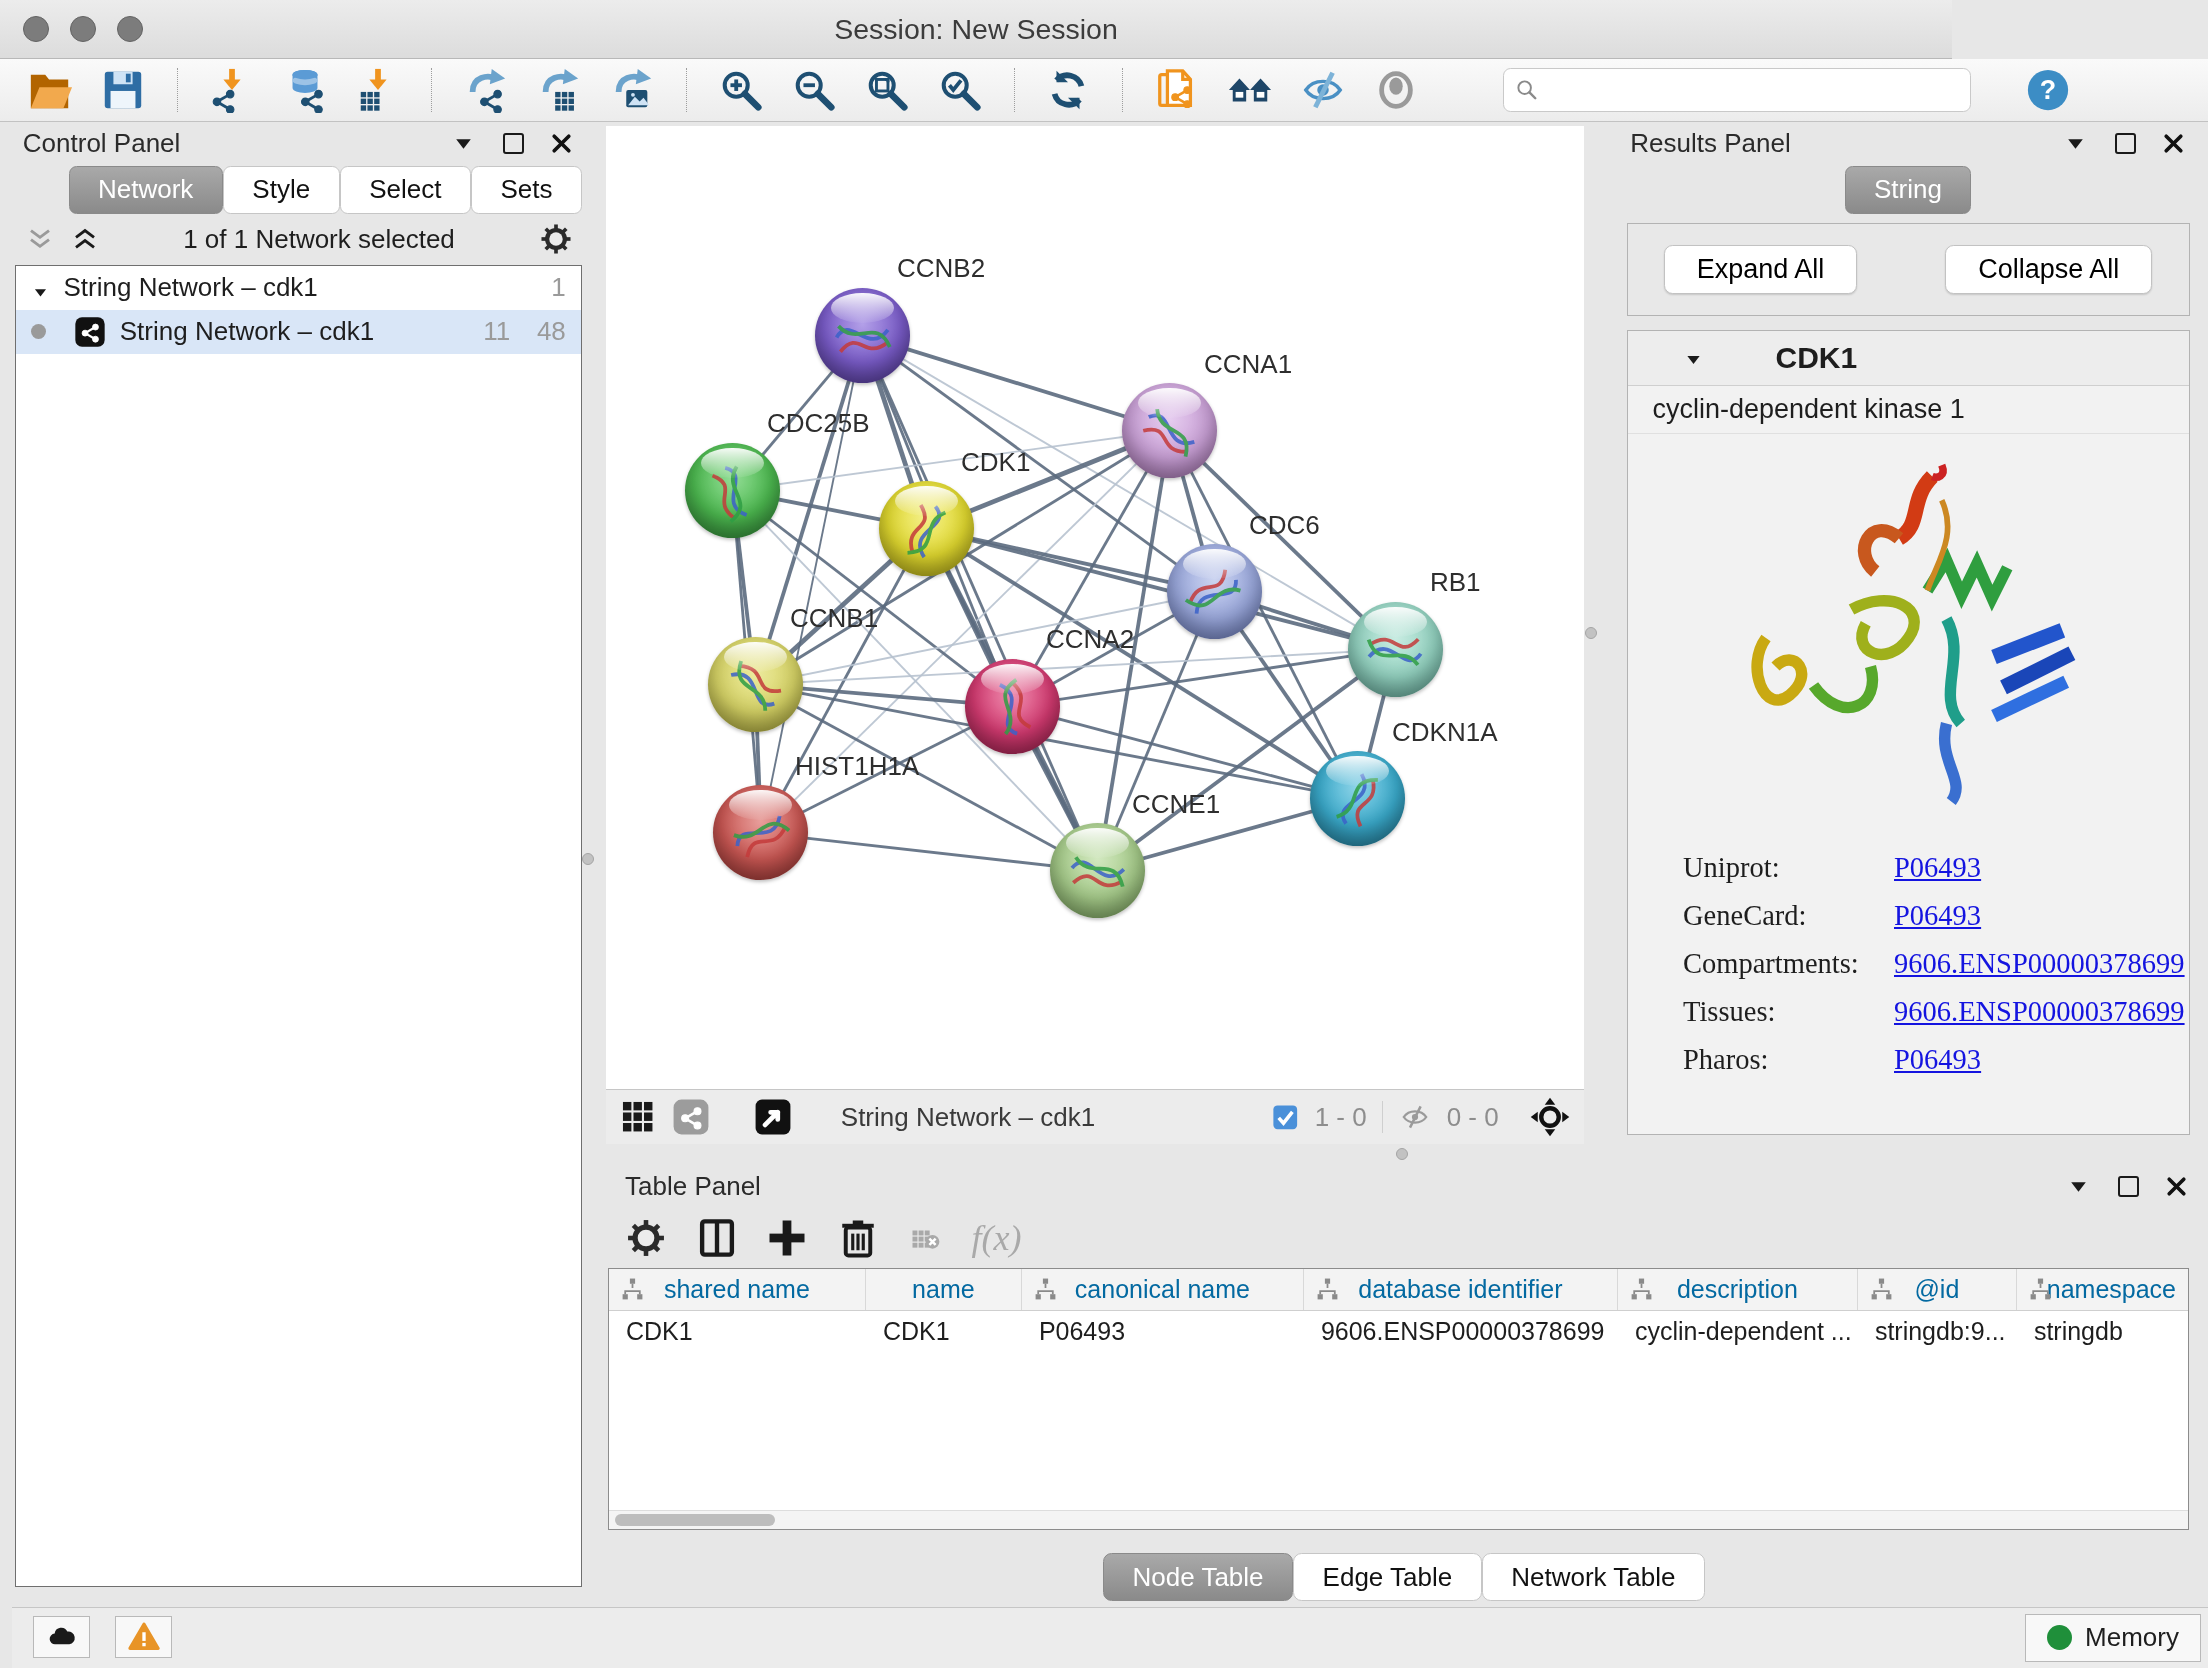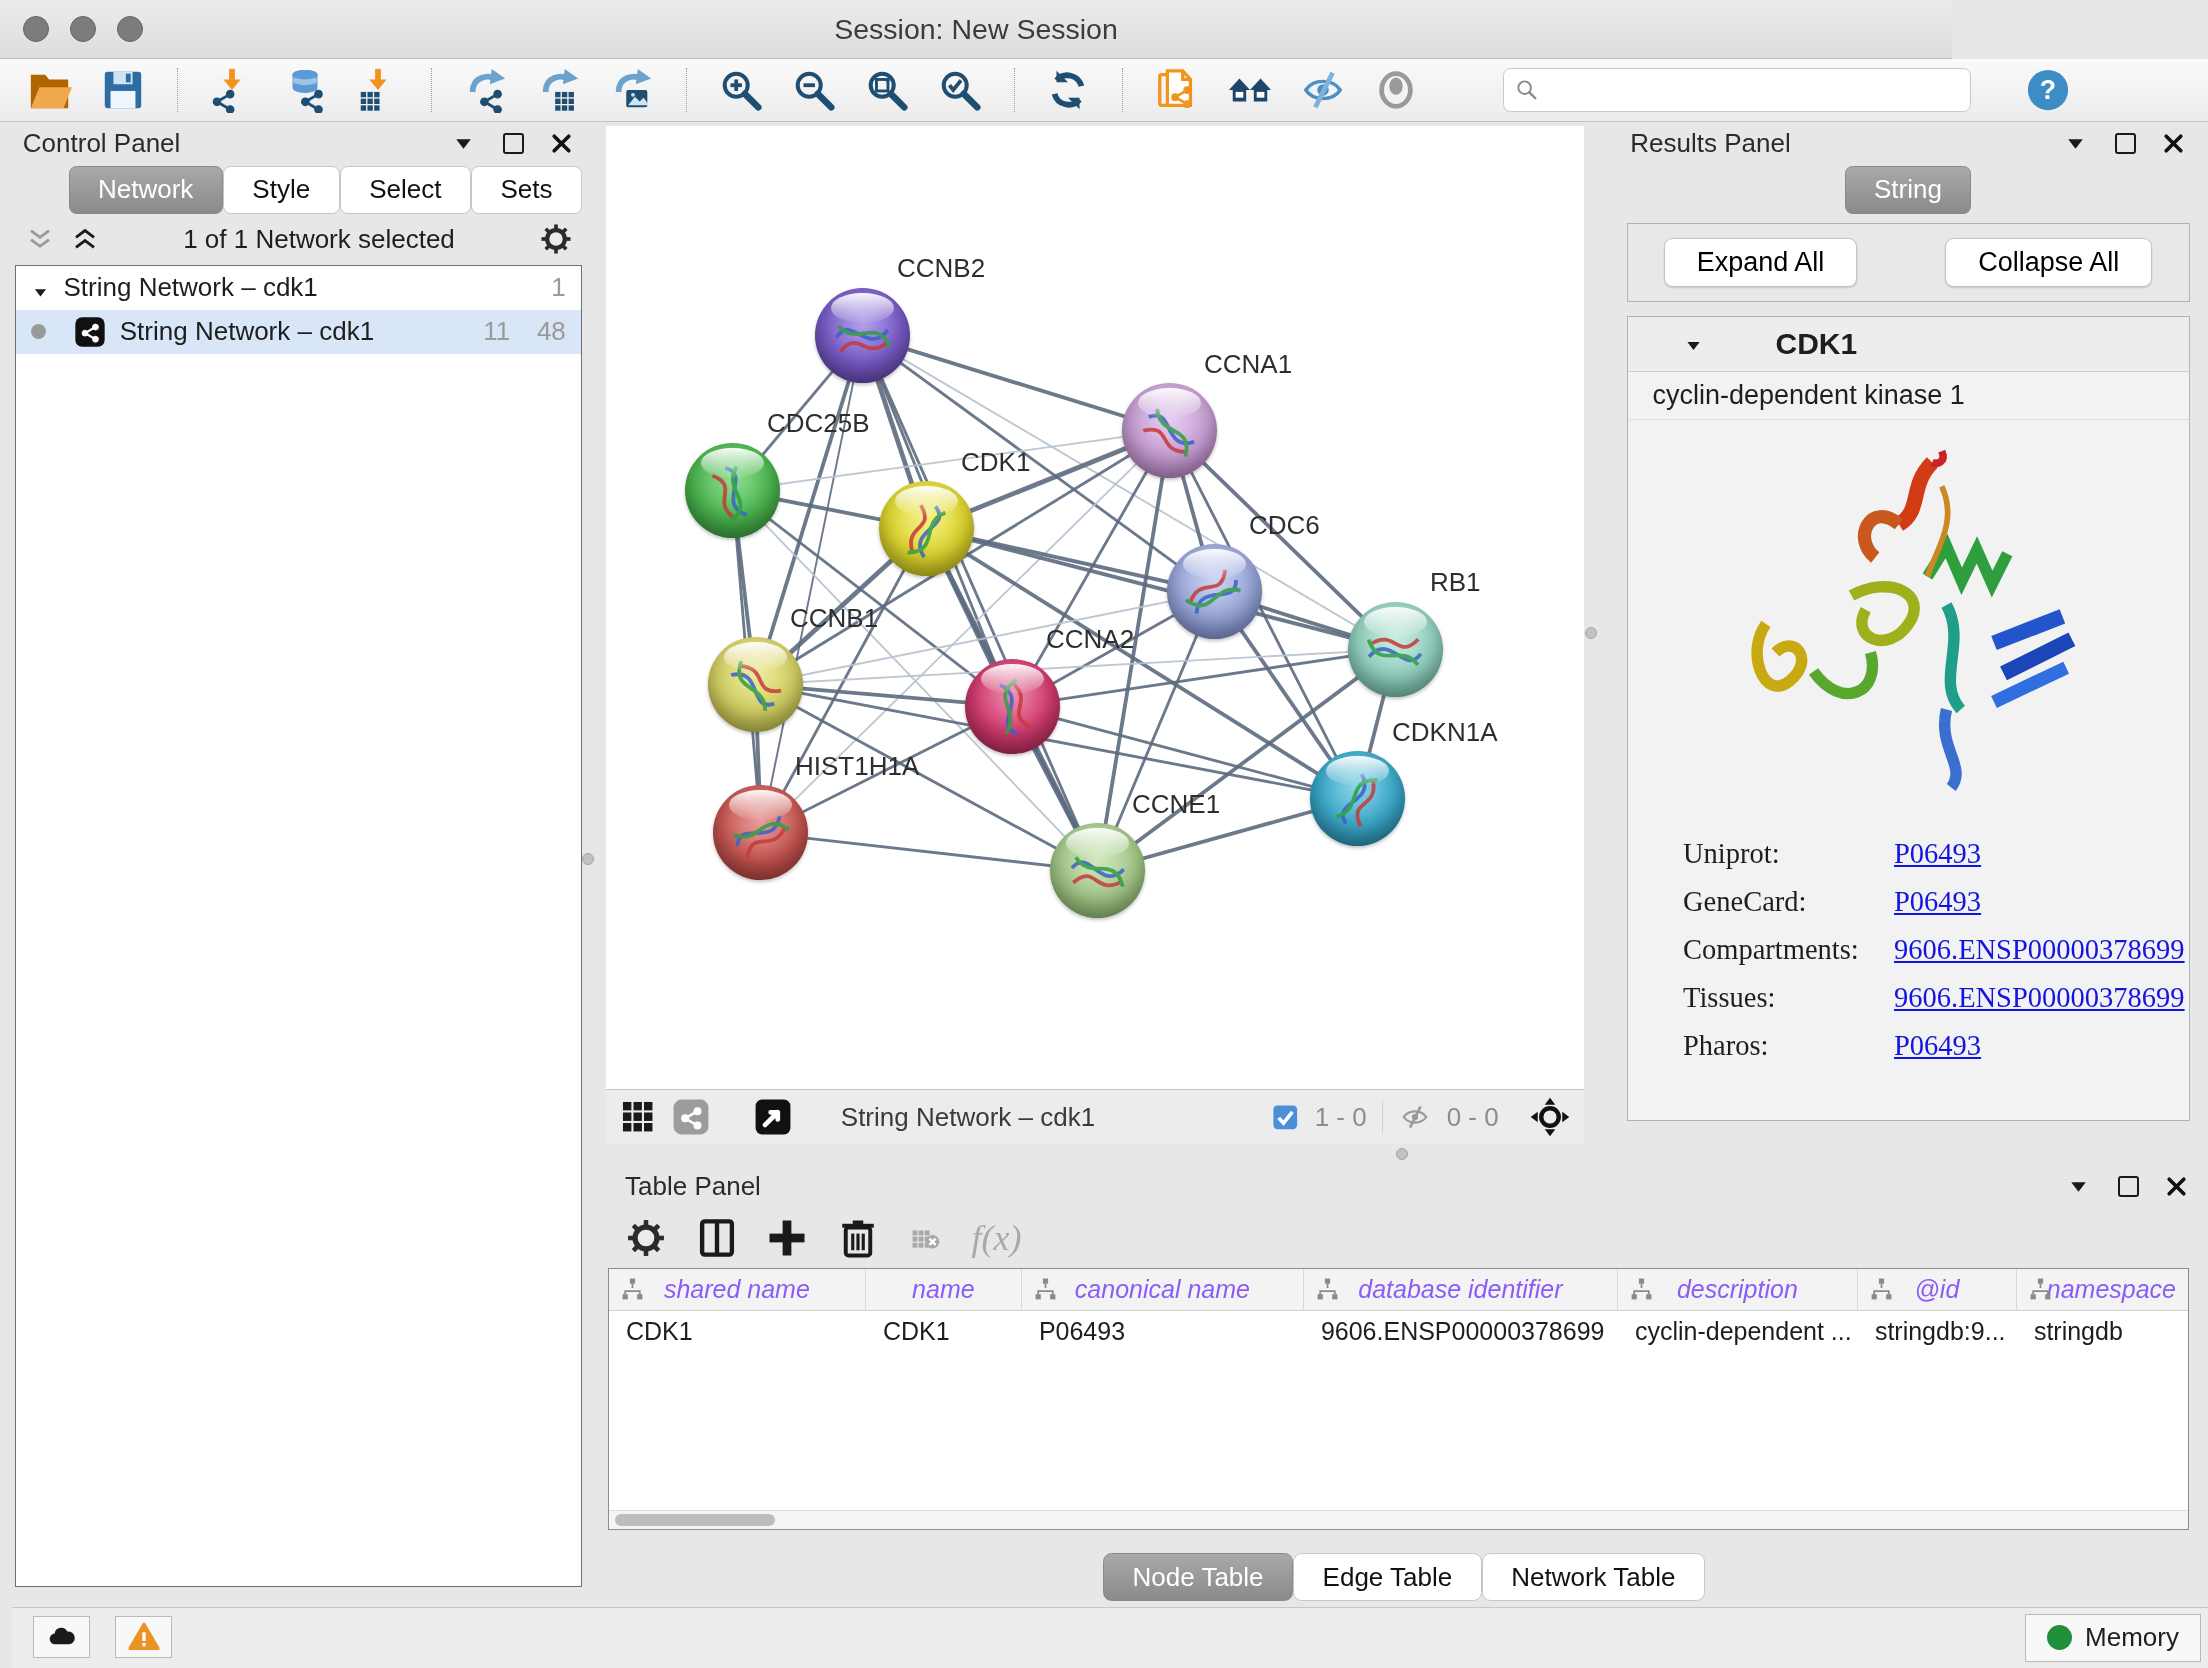--- a/index.html
+++ b/index.html
@@ -68,21 +68,21 @@
   .net-bar .ntitle { font-size:26px; color:#3a3a3a; margin-left:34px; }
   .net-bar .flex { flex:1; }
   .net-bar .cnts { color:#8d8d8d; font-size:26px; }
   .vsep { width:0; height:32px; border-left:1.9px solid #cfcfcf; }
 
   .split-dot { position:absolute; width:12.4px; height:12.4px; border-radius:50%; background:#c2c2c2; border:1px solid #a5a5a5; }
 
   
   .results { position:absolute; left:1617px; top:122px; width:582px; height:1006px; }
   .res-tab { display:flex; justify-content:center; margin-top:1.9px; }
-  .res-box1 { margin:9.5px 9.5px 0; border:1.9px solid #b3b3b3; background:#e8e8e8; height:79px;
+  .res-box1 { margin:9.5px 9.5px 0; border:1.9px solid #b3b3b3; background:#e8e8e8; height:93px;
     display:flex; align-items:center; justify-content:center; gap:88px; }
   .res-btn { height:49px; padding:0 32px; background:#fff; border:1.9px solid #c2c2c2; border-radius:8.6px;
     font-size:27px; display:flex; align-items:center; box-shadow:0 1px 1.9px rgba(0,0,0,.15); }
   .res-box2 { margin:13.3px 9.5px 0; border:1.9px solid #b3b3b3; background:#f2f2f2; height:805px; overflow:hidden; }
   .gene-head { height:55px; background:#ededed; border-bottom:1.9px solid #cfcfcf; display:flex; align-items:center; }
   .gene-head .tri { margin-left:55px; }
   .gene-head .gname { font-size:30px; font-weight:bold; margin-left:72px; }
   .gene-desc { height:48px; display:flex; align-items:center; padding-left:25px; font-size:27px; border-bottom:1px solid #e0e0e0; }
   .protein { height:409px; display:flex; align-items:center; justify-content:center; }
   .xlinks { font-family:"Liberation Serif", serif; padding:9.5px 0 0 28.5px; }
@@ -92,22 +92,22 @@
   .xrow a { color:#1414e0; text-decoration:underline; }
 
   
   .table-panel { position:absolute; left:606px; top:1165px; width:1596px; height:439px; }
   .tp-toolbar { display:flex; align-items:center; gap:28.5px; padding:0 0 0 19px; height:61px; }
   .tp-toolbar .ticon { width:42px; height:42px; }
   .tp-toolbar .ticon svg { width:100%; height:100%; }
   .tp-toolbar .fx { font-family:"Liberation Serif", serif; font-style:italic; font-size:36px; color:#a9a9a9; }
   .grid-wrap { margin-left:1.9px; width:1581px; height:262px; background:#fff; border:1.9px solid #8c8c8c; overflow:hidden; position:relative; }
   .ghead { display:flex; height:42px; background:#f3f3f3; border-bottom:1.9px solid #cfcfcf; }
-  .gcol { position:relative; display:flex; align-items:center; justify-content:center; font-size:25px; color:#8b5cf6;
-    border-right:1px solid #d8d8d8; flex-shrink:0;font-style:italic; }
+  .gcol { position:relative; display:flex; align-items:center; justify-content:center; font-size:25px; color:#0369a1;
+    border-right:1px solid #d8d8d8; flex-shrink:0; }
   .gcol .fork { position:absolute; left:11.4px; width:25px; height:25px; }
   .grow { display:flex; height:40px; }
   .gcell { display:flex; align-items:center; padding-left:17px; font-size:25px; flex-shrink:0; }
   .hscroll { position:absolute; left:0; bottom:0; width:1581px; height:19px; background:#f4f4f4; border-top:1px solid #ddd; }
   .hthumb { position:absolute; left:5.7px; top:2.9px; width:160px; height:12.4px; border-radius:6.7px; background:#bdbdbd; }
   .tp-tabs { display:flex; justify-content:center; margin-top:23px; gap:0; }
   .tp-tabs .tabbtn { border-radius:8.6px; }
 
   
   .statusbar { position:absolute; left:12px; top:1607px; width:2208px; height:61px; background:#ececec; border-top:1.9px solid #c6c6c6; }

